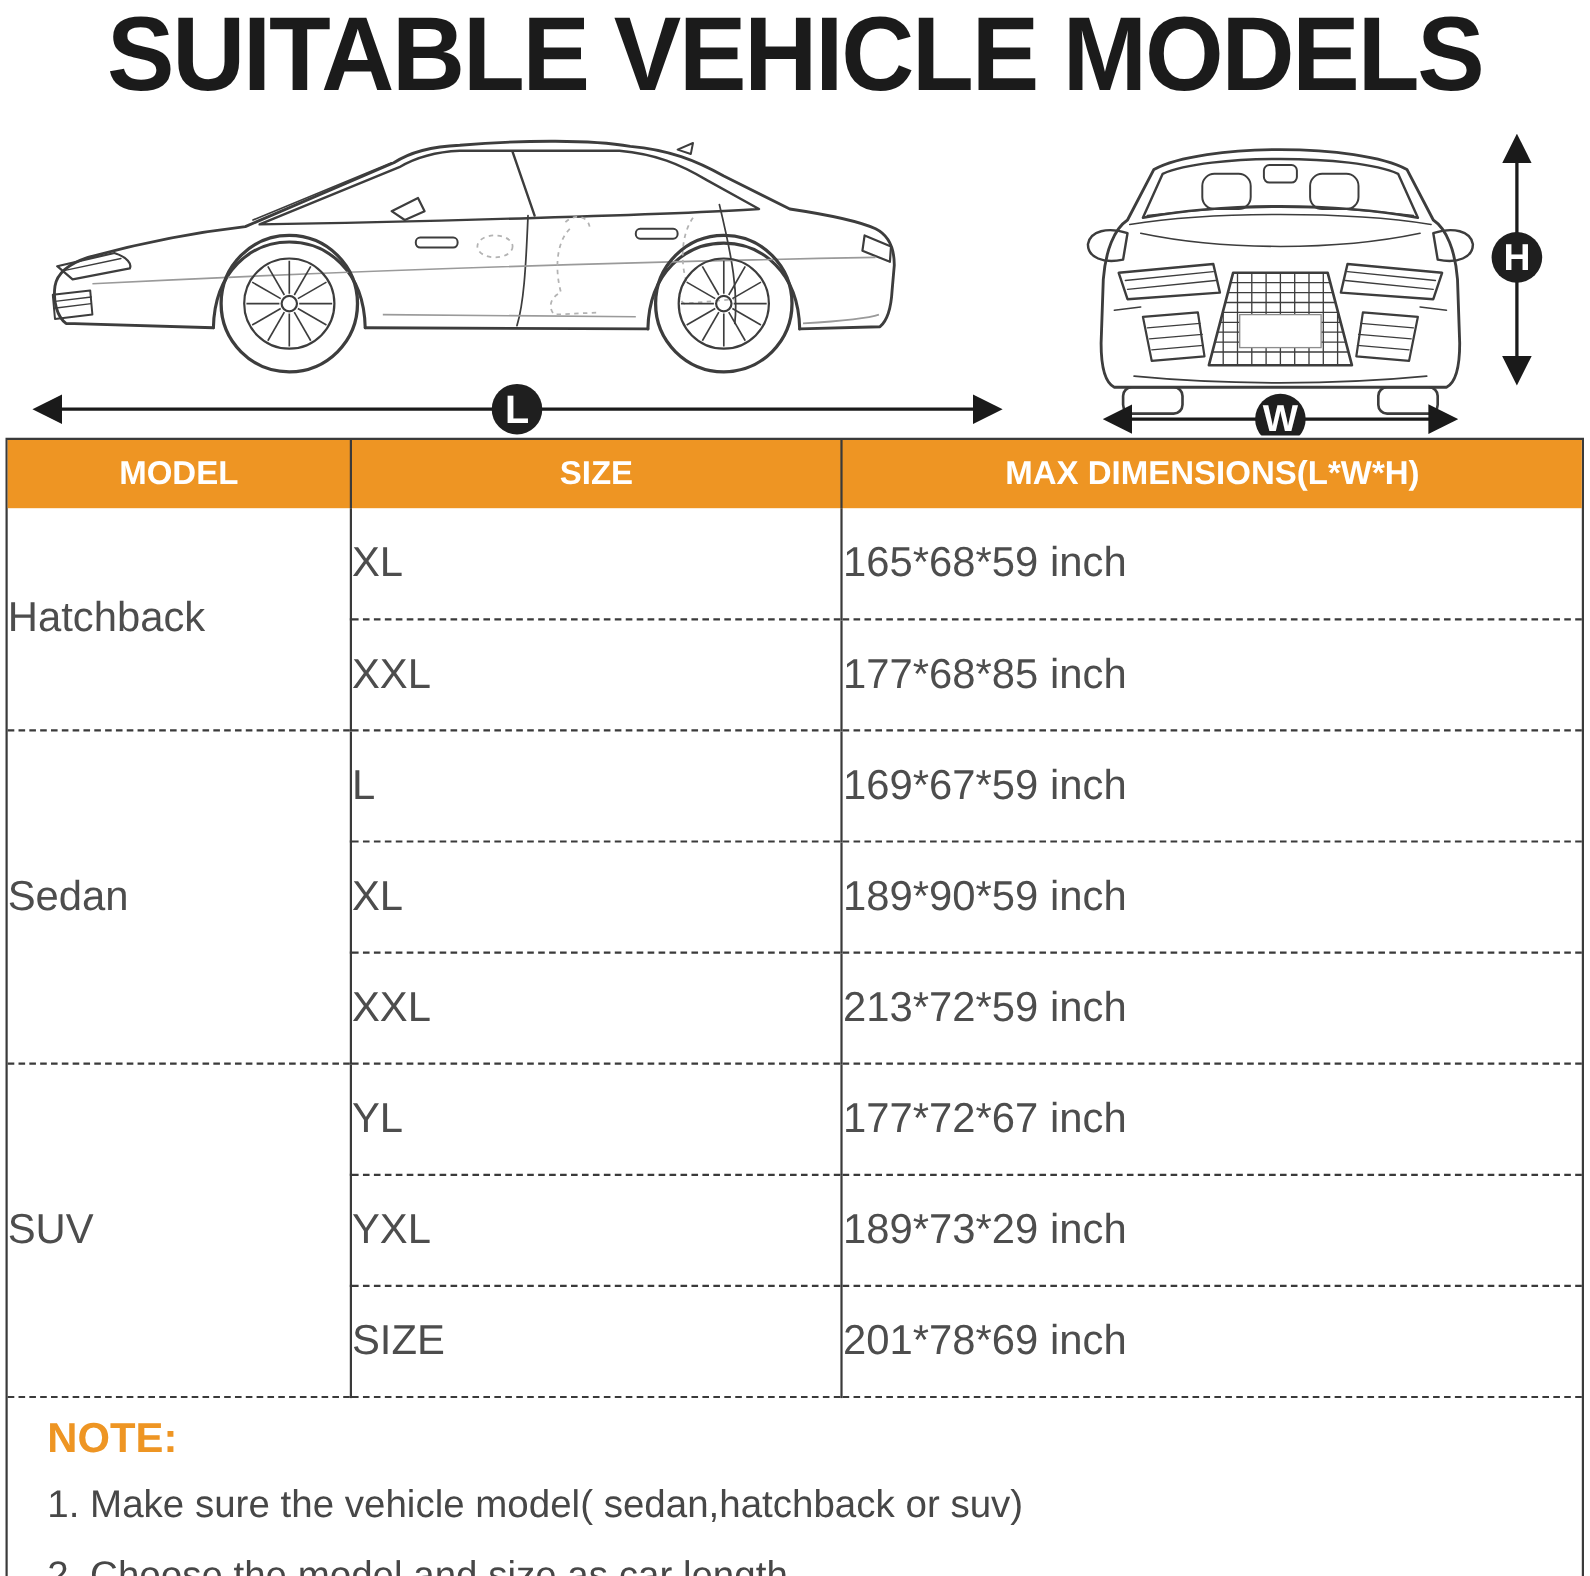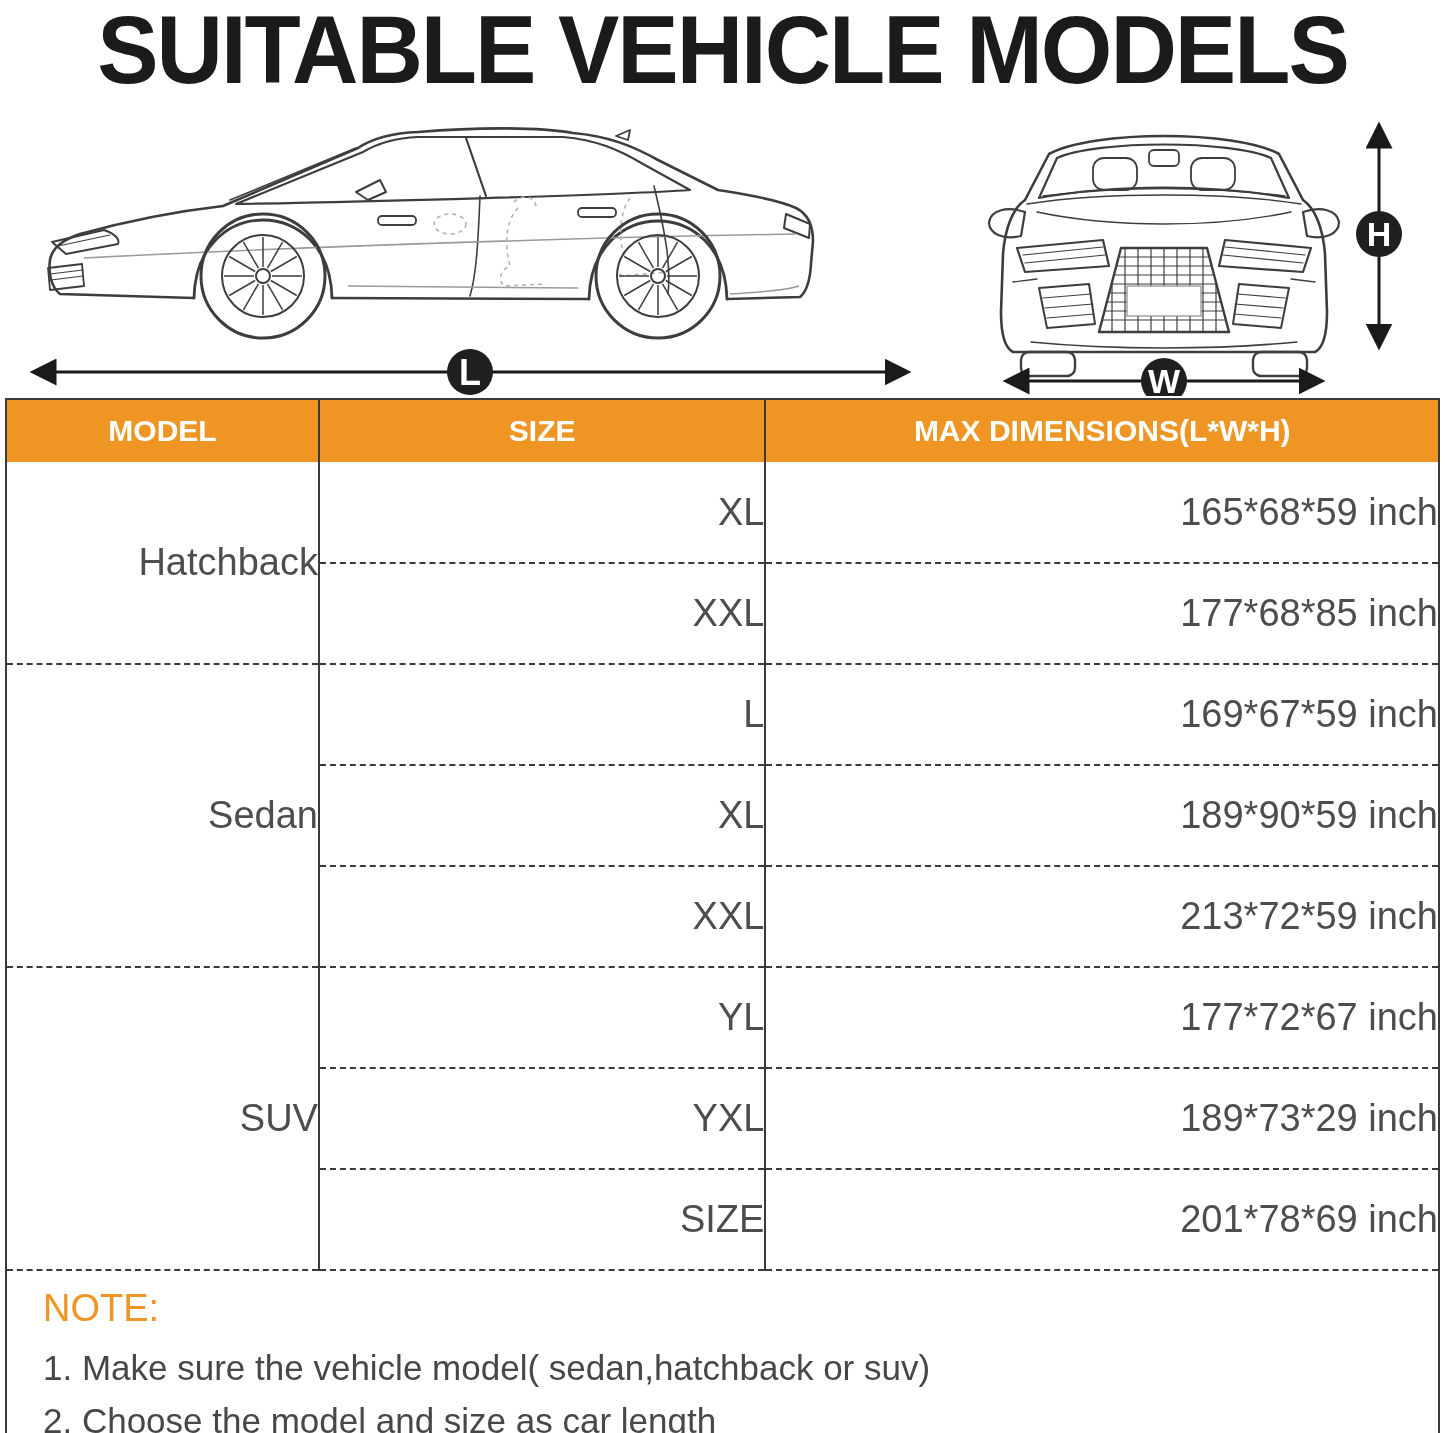--- a/index.html
+++ b/index.html
@@ -56,39 +56,40 @@
     color:#fff;
     font-size:30px;
     font-weight:bold;
     letter-spacing:0px;
     text-align:center;
     vertical-align:middle;
   }
   td{
     height:101px;
     font-size:38px;
-    text-align:right;
+    text-align:left;
     vertical-align:middle;
     color:var(--text);
     border-bottom:2px dashed var(--border);
   }
   th.colsep,td.colsep{border-right:2px solid var(--border);}
   .note{
     padding:16px 20px 24px 36px;
   }
   .note-label{
     color:var(--accent);
     font-size:38px;
-    font-weight:normal;
+    font-weight:bold;
     margin-bottom:12px;
   }
   .note-item{
     font-size:35px;
     color:#474747;
     line-height:1.5;
+    margin-top:12px;
   }
   svg text.badge-letter{
     fill:#fff;
     font-family:"Liberation Sans",sans-serif;
     font-weight:bold;
   }
 </style>
 </head>
 <body>
 

